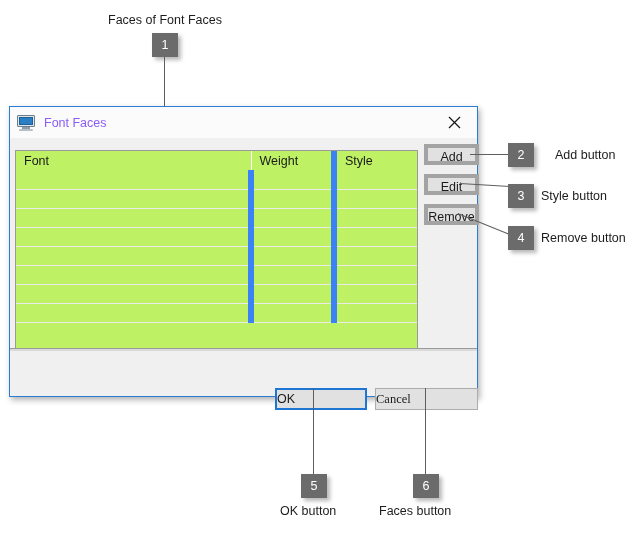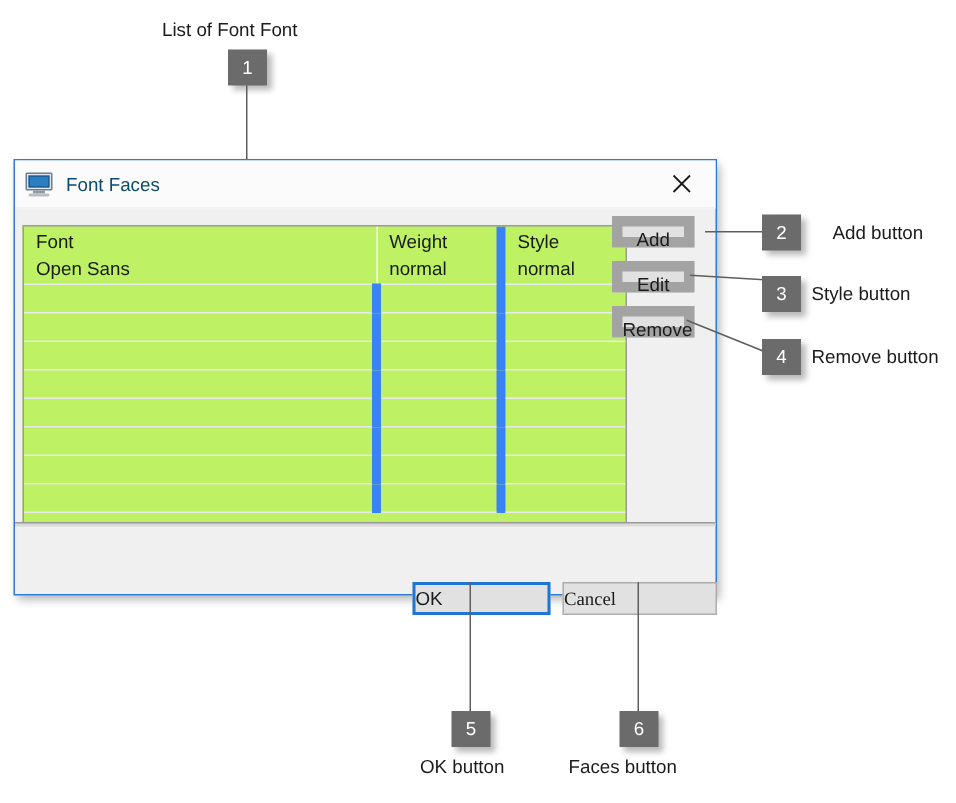--- a/index.html
+++ b/index.html
@@ -102,21 +102,21 @@
   .mon-base {
     position: absolute;
     left: 2px; top: 14px;
     width: 14px; height: 2px;
     background: #b6bec6;
     border-radius: 1px;
   }
   #title-text {
     margin-left: 9px;
     font-size: 12.5px;
-    color: #0c4a6e;
+    color: #8b5cf6;
   }
   #close-btn {
     position: absolute;
     right: 0; top: 0;
     width: 45px;
     height: 30px;
     display: flex;
     align-items: center;
     justify-content: center;
     cursor: pointer;
@@ -168,25 +168,25 @@
   table.grid tr.data td:first-child { border-right: 1px solid #ffffff; }
   table.grid tr.head th.col-sep,
   table.grid tr.data td.col-sep,
   table.grid tr.empty td.col-sep { border-left: 1px solid #eaeaea; }
   table.grid tr.data td { border-bottom: 1px solid #eaeaea; }
   table.grid tr.empty td { border-bottom: 1px solid #eaeaea; }
 
   
   .side-btn {
     position: absolute;
-    left: 398px;
+    left: 414px;
     width: 55px;
     height: 21px;
     background: #e1e1e1;
-    border: 7px solid #a3a3a3;
+    border: 4px solid #a3a3a3;
     box-sizing: border-box;
     font-size: 12.5px;
     font-family: "Liberation Sans", sans-serif;
     color: #1a1a1a;
     cursor: pointer;
     padding: 0;
     line-height: 19px;
     text-align: center;
   }
   #btn-add    { top: 5px; }
@@ -228,21 +228,21 @@
   #btn-cancel {
     left: 365px;
     top: 249px;
     width: 103px;
     font-family: Liberation Serif, serif;
   }
 </style>
 </head>
 <body>
 
-<div class="callout-label" style="left:108px; top:13px;">List of Font Font</div>
+<div class="callout-label" style="left:108px; top:13px;">Faces of Font Faces</div>
 <div class="callout-box" style="left:152px; top:33px;">1</div>
 <div class="leader leader-v" style="left:164px; top:57px; height:110px;"></div>
 
 <div id="dialog">
 
   <div id="titlebar">
     <div id="title-icon">
       <div class="mon-body"></div>
       <div class="mon-screen"></div>
       <div class="mon-stand"></div>
@@ -265,25 +265,20 @@
           <col class="c-font">
             <col class="c-weight">
             <col class="c-style">
         </colgroup>
         <tbody>
           <tr class="head">
             <th>Font</th>
             <th class="col-sep">Weight</th>
             <th class="col-sep">Style</th>
           </tr>
-          <tr class="data">
-            <td>Open Sans</td>
-            <td class="col-sep">normal</td>
-            <td class="col-sep">normal</td>
-          </tr>
           <tr class="empty">
               <td></td>
               <td class="col-sep"></td>
               <td class="col-sep"></td>
             </tr>
           <tr class="empty">
               <td></td>
               <td class="col-sep"></td>
               <td class="col-sep"></td>
             </tr>

